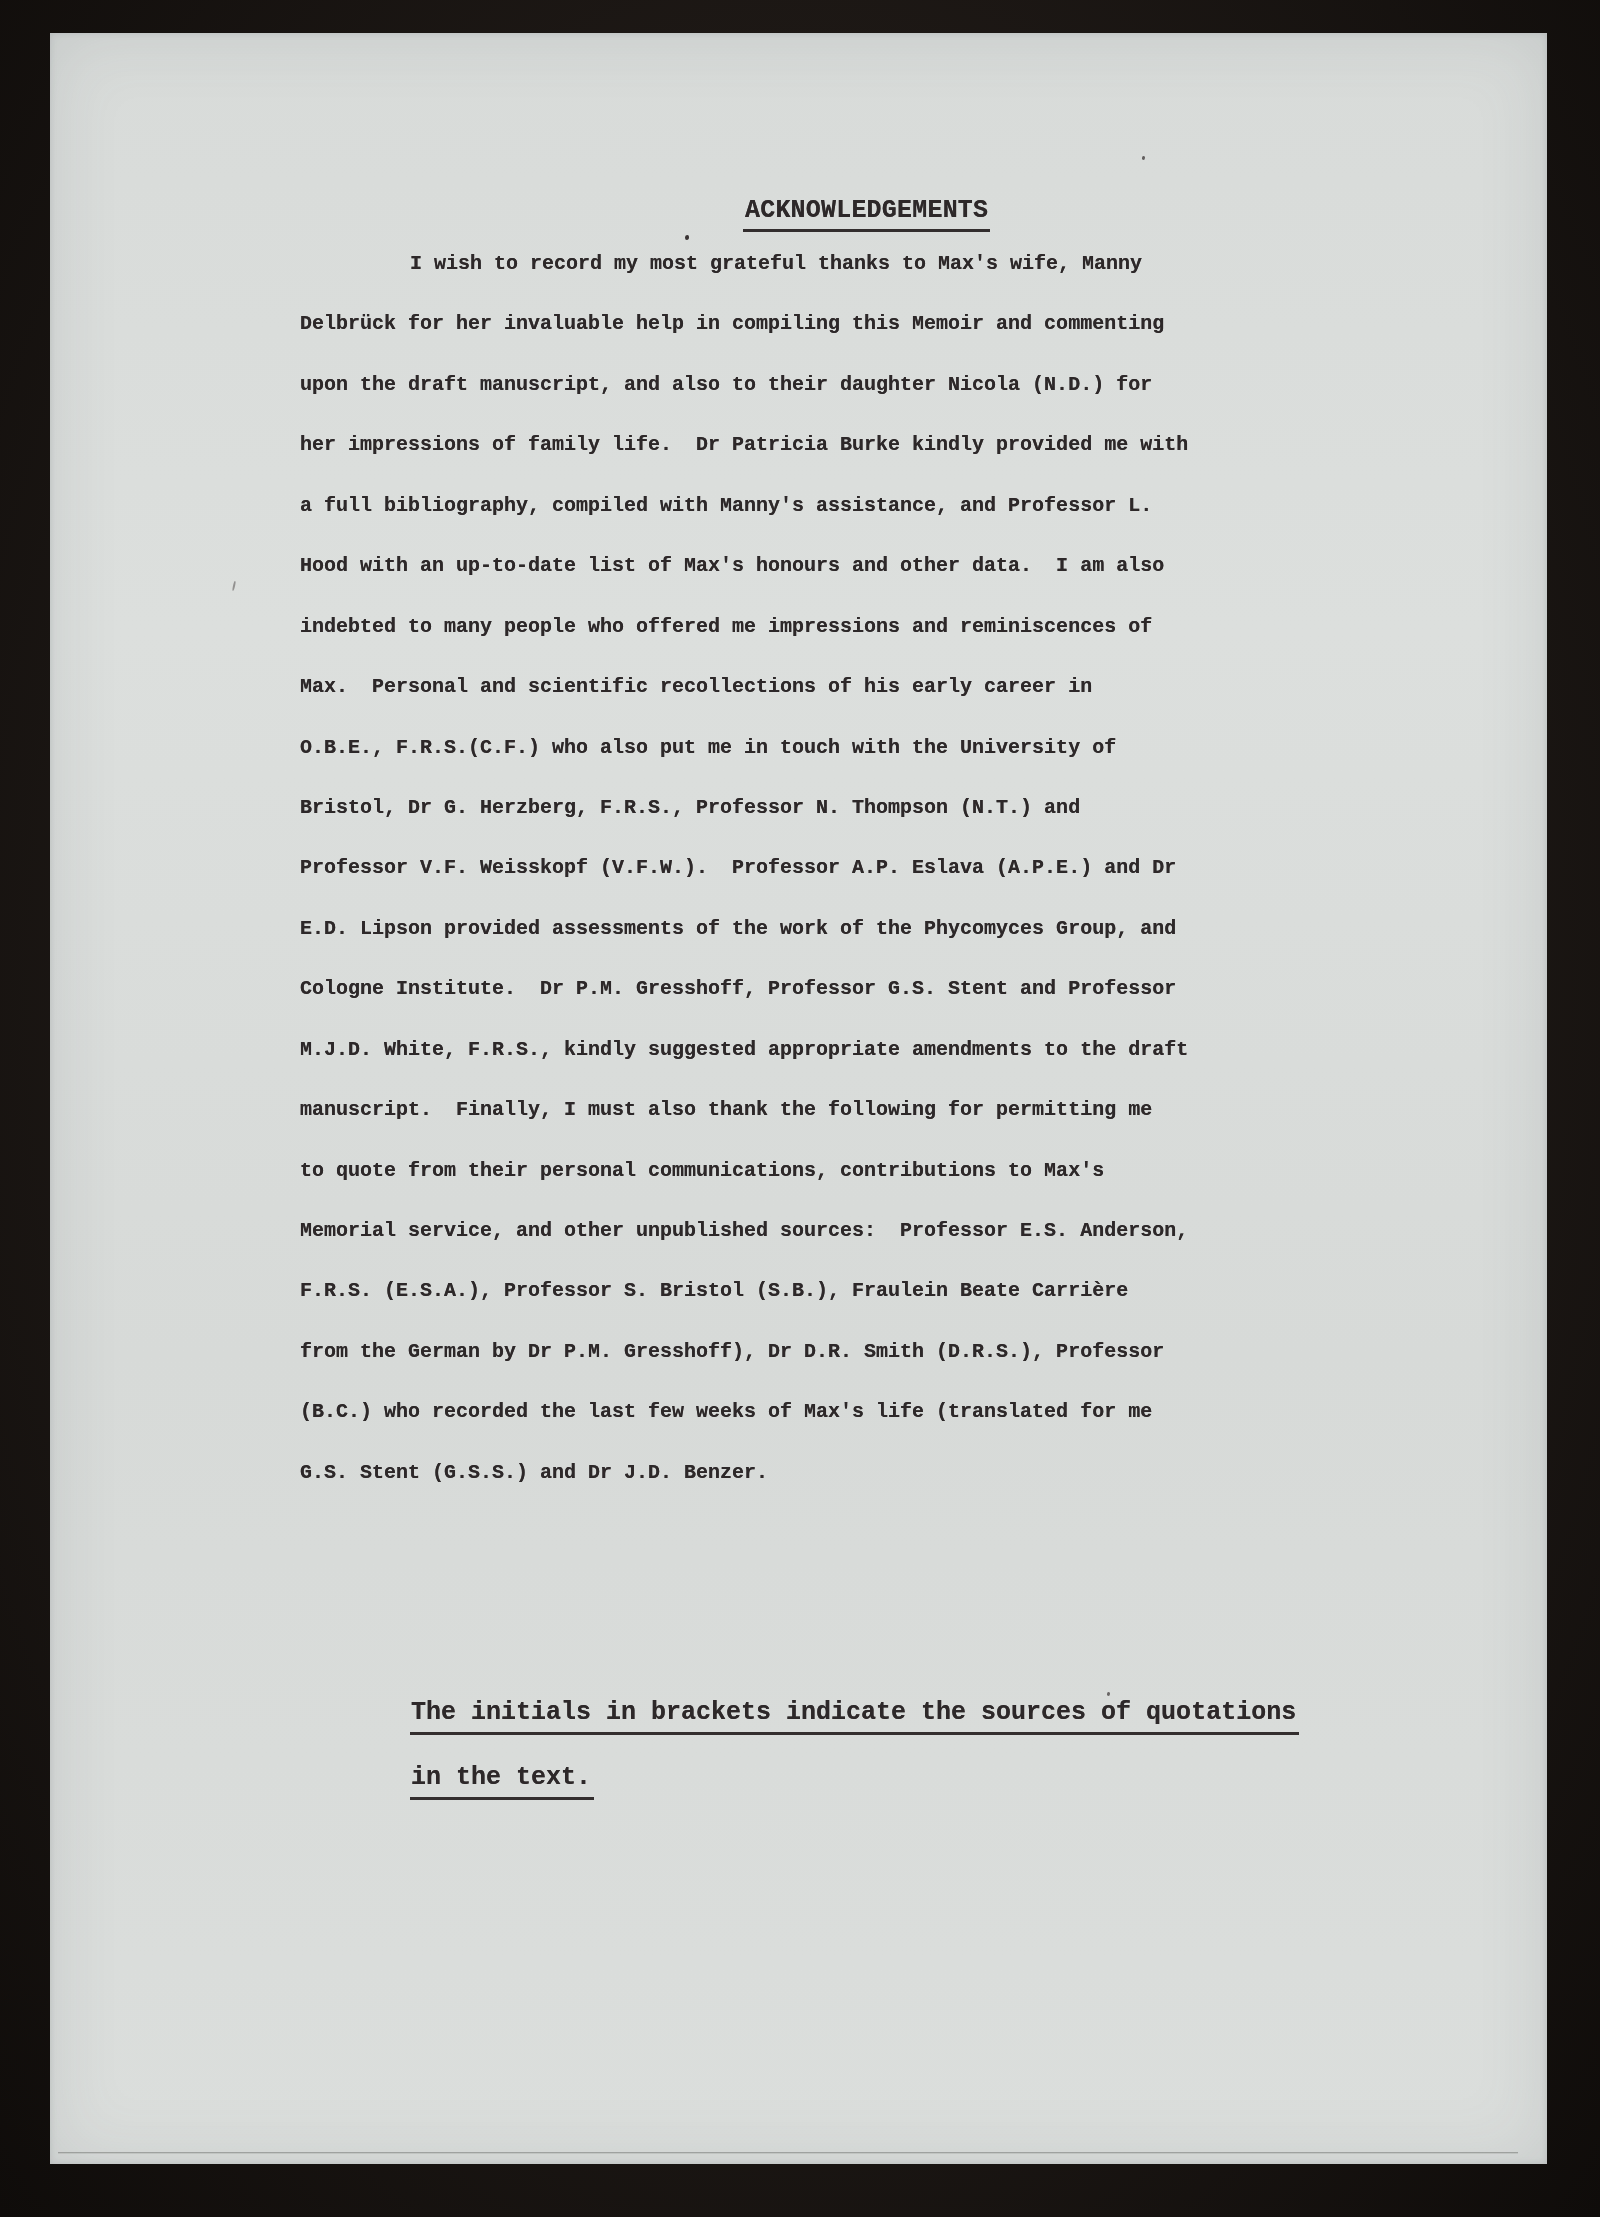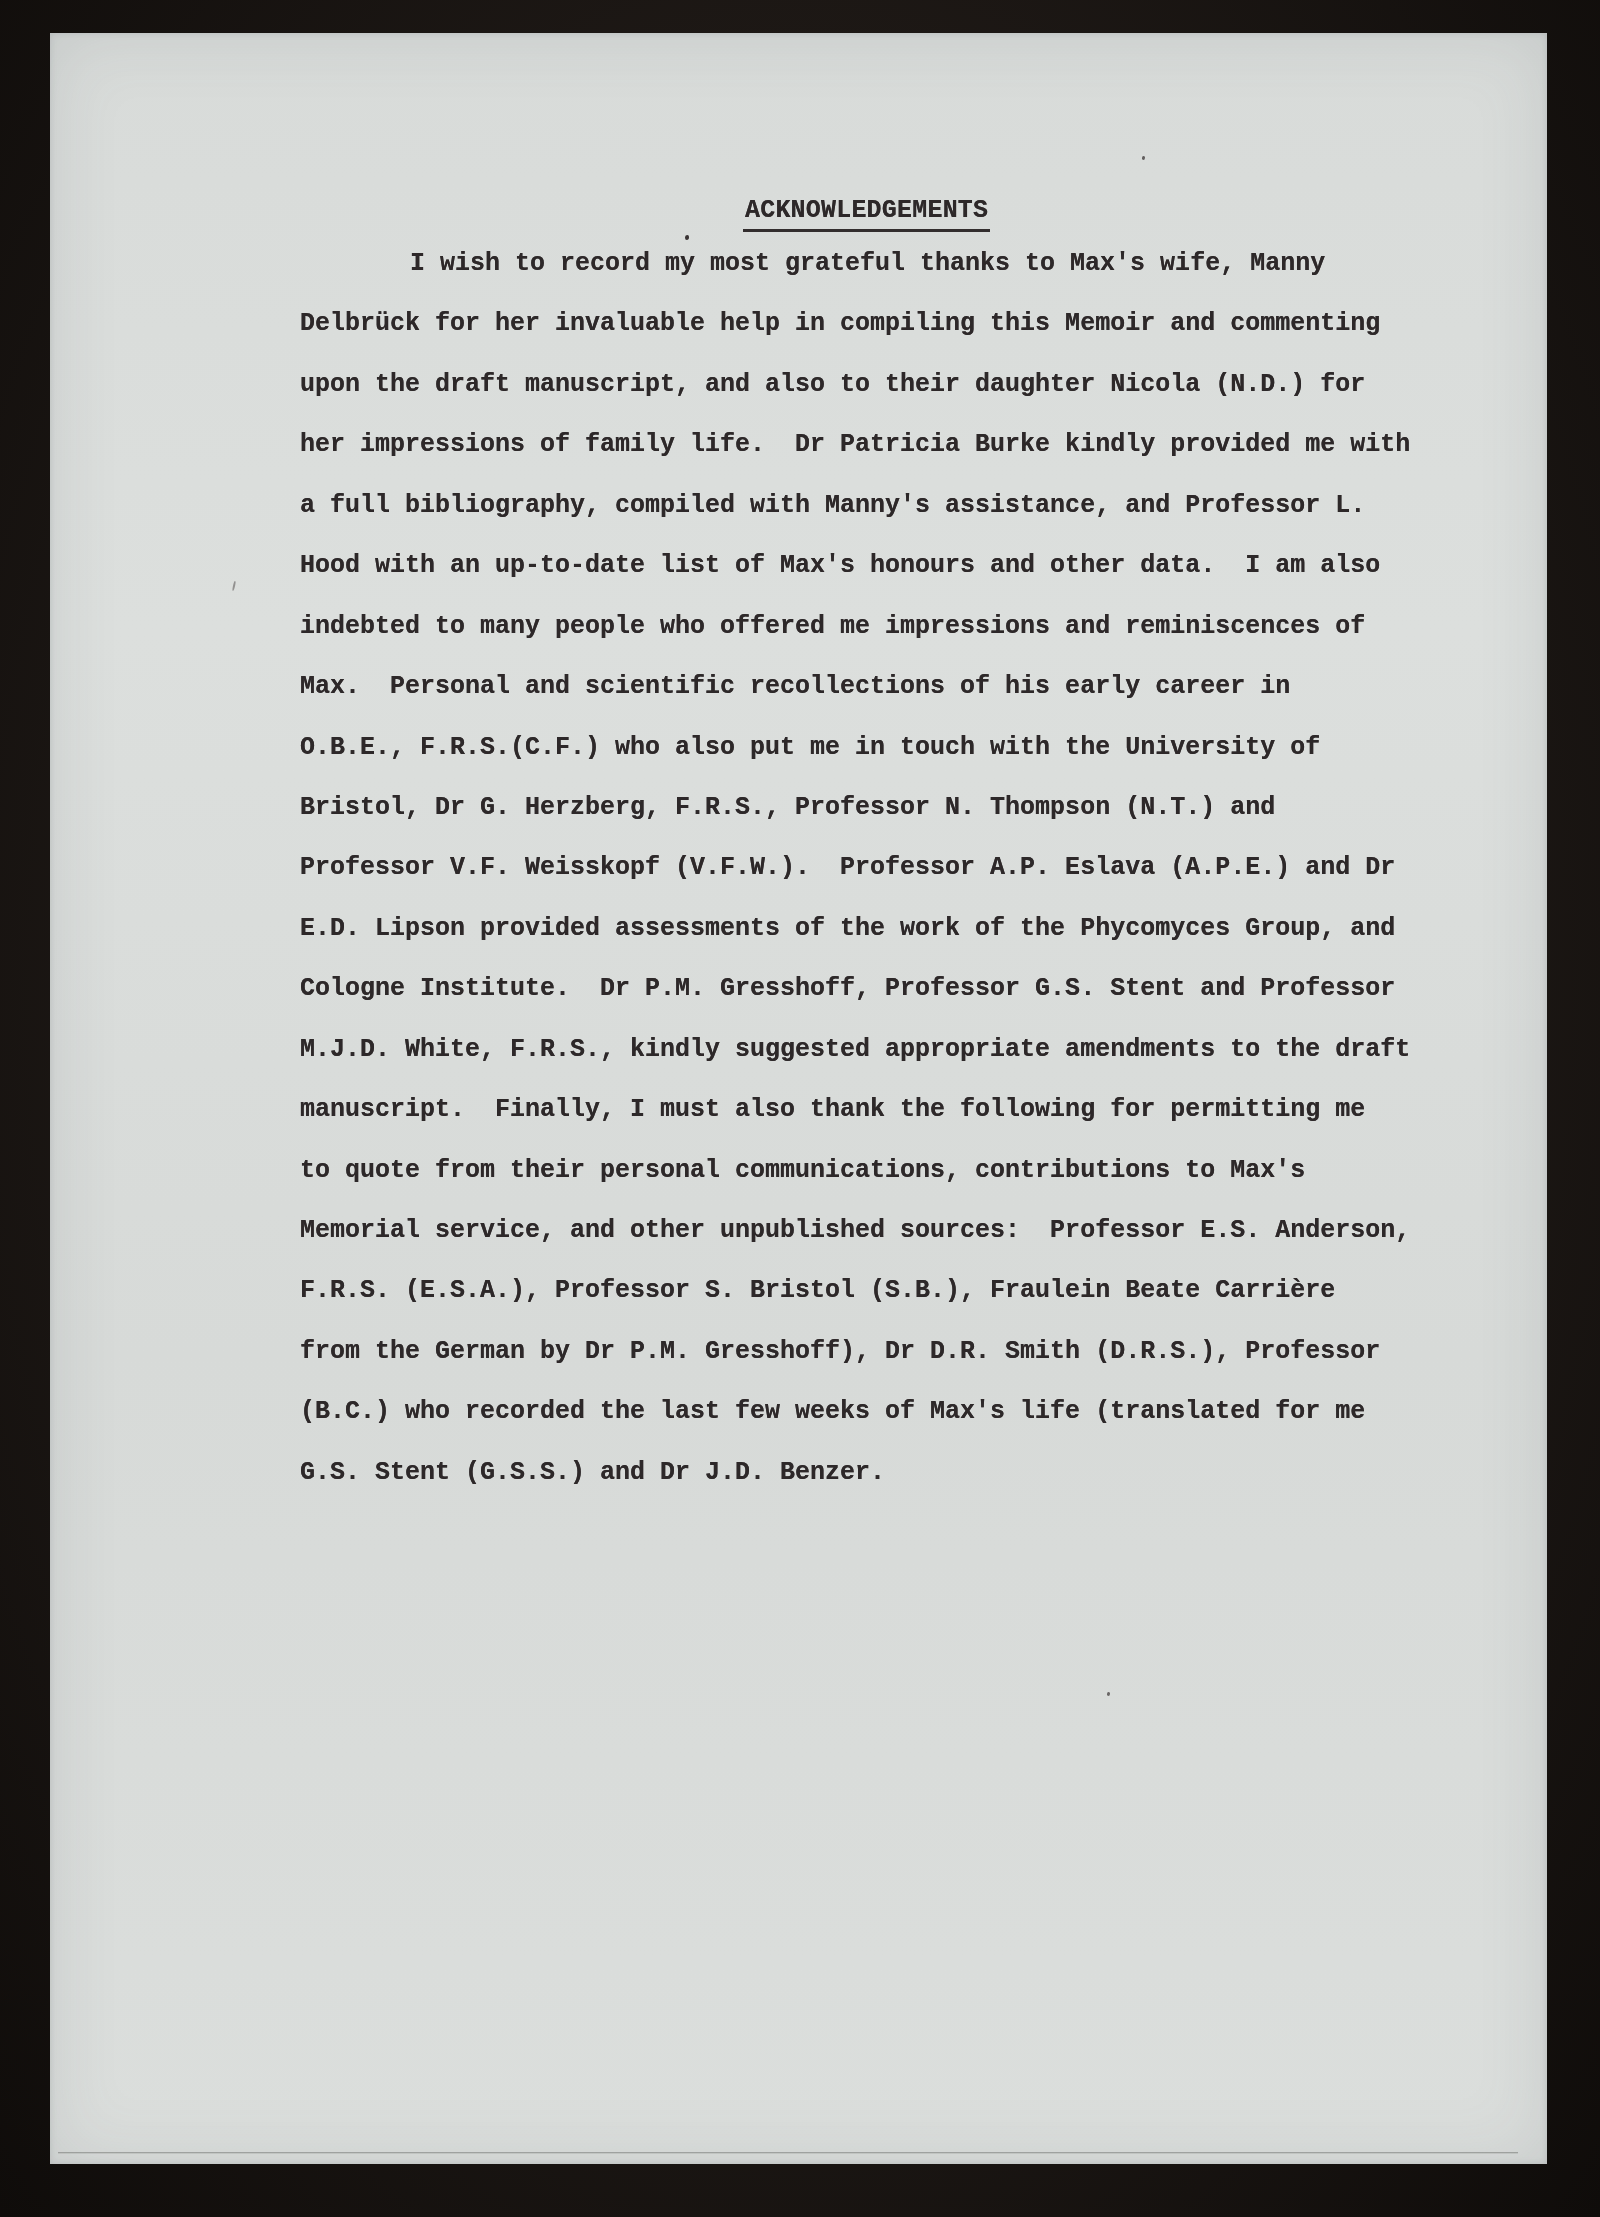--- a/index.html
+++ b/index.html
@@ -39,21 +39,21 @@
   }
   .para {
     position: absolute;
     left: 250px;
     top: 218px;
     width: 1180px;
   }
   .line {
     height: 60.45px;
     line-height: 26px;
-    font-size: 25px;
+    font-size: 20px;
     white-space: pre;
     color: #2d2829;
     text-shadow: 0 0 0.5px rgba(45,40,41,0.8);
   }
   .line.indent {
     padding-left: 110px;
   }
   .footnote {
     position: absolute;
     left: 361px;
@@ -115,19 +115,23 @@
     <div class="line">M.J.D. White, F.R.S., kindly suggested appropriate amendments to the draft</div>
     <div class="line">manuscript.  Finally, I must also thank the following for permitting me</div>
     <div class="line">to quote from their personal communications, contributions to Max's</div>
     <div class="line">Memorial service, and other unpublished sources:  Professor E.S. Anderson,</div>
     <div class="line">F.R.S. (E.S.A.), Professor S. Bristol (S.B.), Fraulein Beate Carrière</div>
     <div class="line">from the German by Dr P.M. Gresshoff), Dr D.R. Smith (D.R.S.), Professor</div>
     <div class="line">(B.C.) who recorded the last few weeks of Max's life (translated for me</div>
     <div class="line">G.S. Stent (G.S.S.) and Dr J.D. Benzer.</div>
   </div>
 
+  <div class="footnote">
+    <div class="note-line"><span>The initials in brackets indicate the sources of quotations</span></div>
+    <div class="note-line"><span>in the text.</span></div>
+  </div>
 
   <div class="scan-crease"></div>
   <div class="scan-speck speck-a"></div>
   <div class="scan-speck speck-b"></div>
   <div class="scan-speck speck-c"></div>
   <div class="scan-speck speck-d"></div>
 </div>
 
 </body></html>

